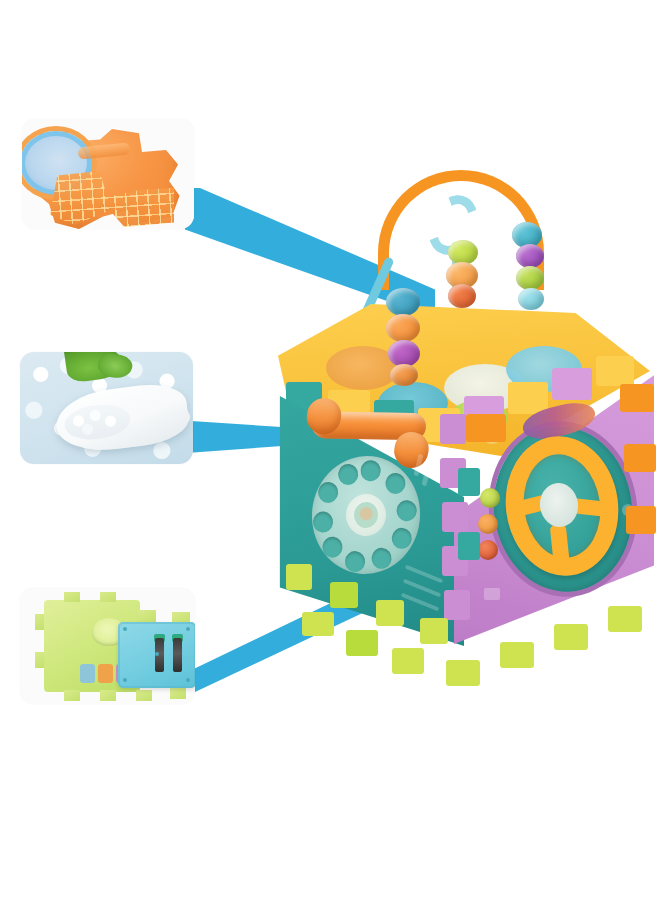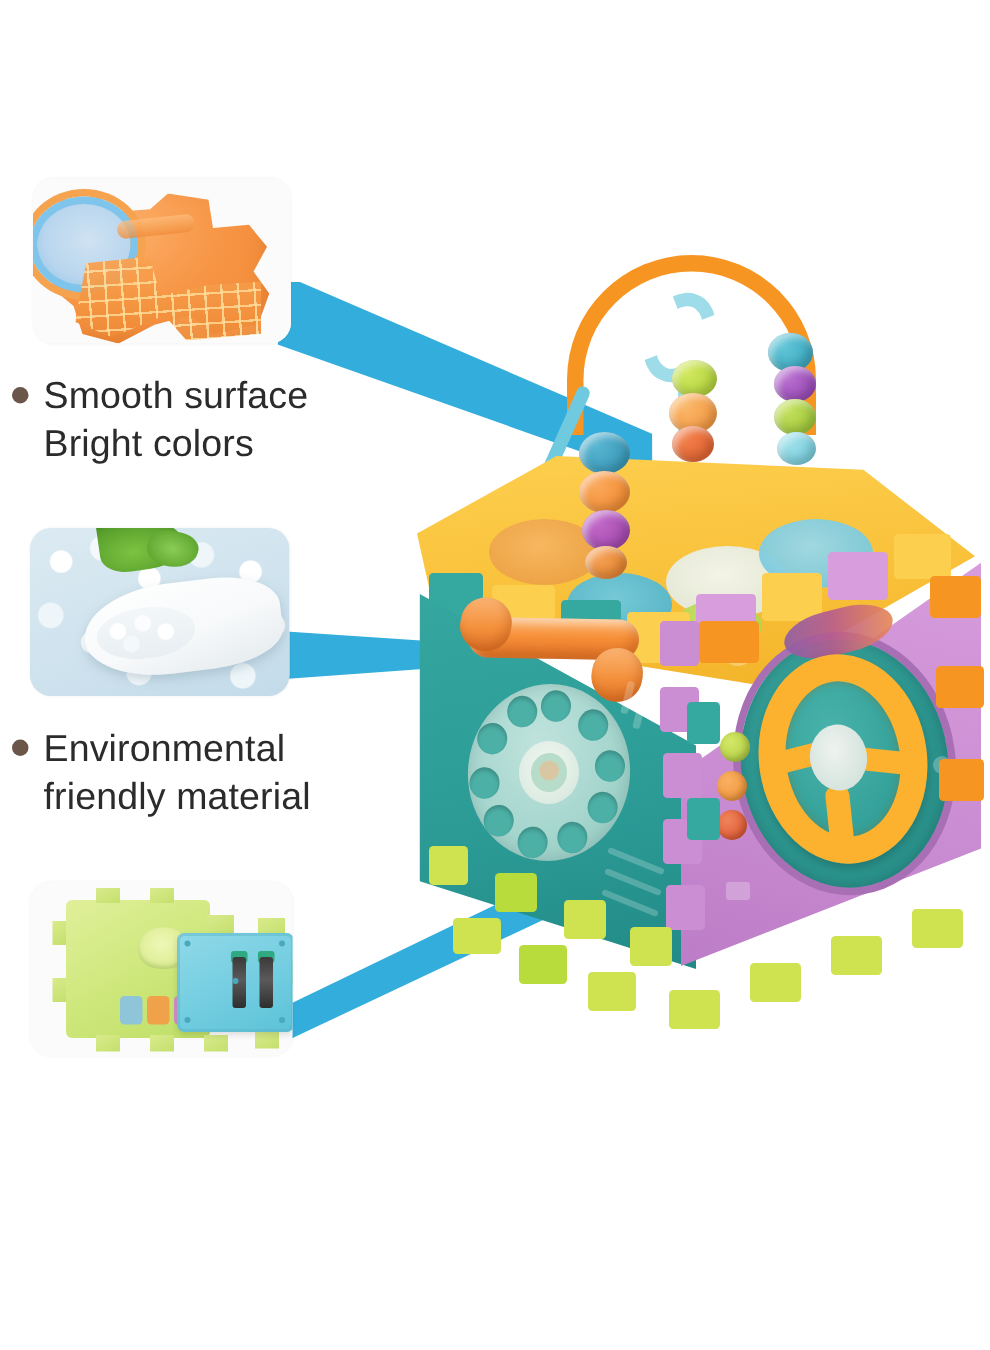--- a/index.html
+++ b/index.html
@@ -394,31 +394,21 @@
         <div class="i3-batt" style="left:55px;"></div>
         <div class="i3-screw" style="left:5px;  top:5px;"></div>
         <div class="i3-screw" style="left:68px; top:5px;"></div>
         <div class="i3-screw" style="left:5px;  top:56px;"></div>
         <div class="i3-screw" style="left:68px; top:56px;"></div>
         <div class="i3-screw" style="left:37px; top:30px;"></div>
       </div>
     </div>
   </div>
 
-  <div class="feature" id="feature-1">
-    <span class="bullet"></span>
-    <span class="feature-text">Smooth surface
-Bright colors</span>
-  </div>
-
-  <div class="feature" id="feature-2">
-    <span class="bullet"></span>
-    <span class="feature-text">Environmental
-friendly material</span>
-  </div>
+
 
 
   <div id="product">
 
     <div class="arch"></div>
     <div class="squiggle-s"></div>
     <div class="squiggle-stem"></div>
     <div class="wire-diag"></div>
 
     <div class="face" id="face-top"></div>

